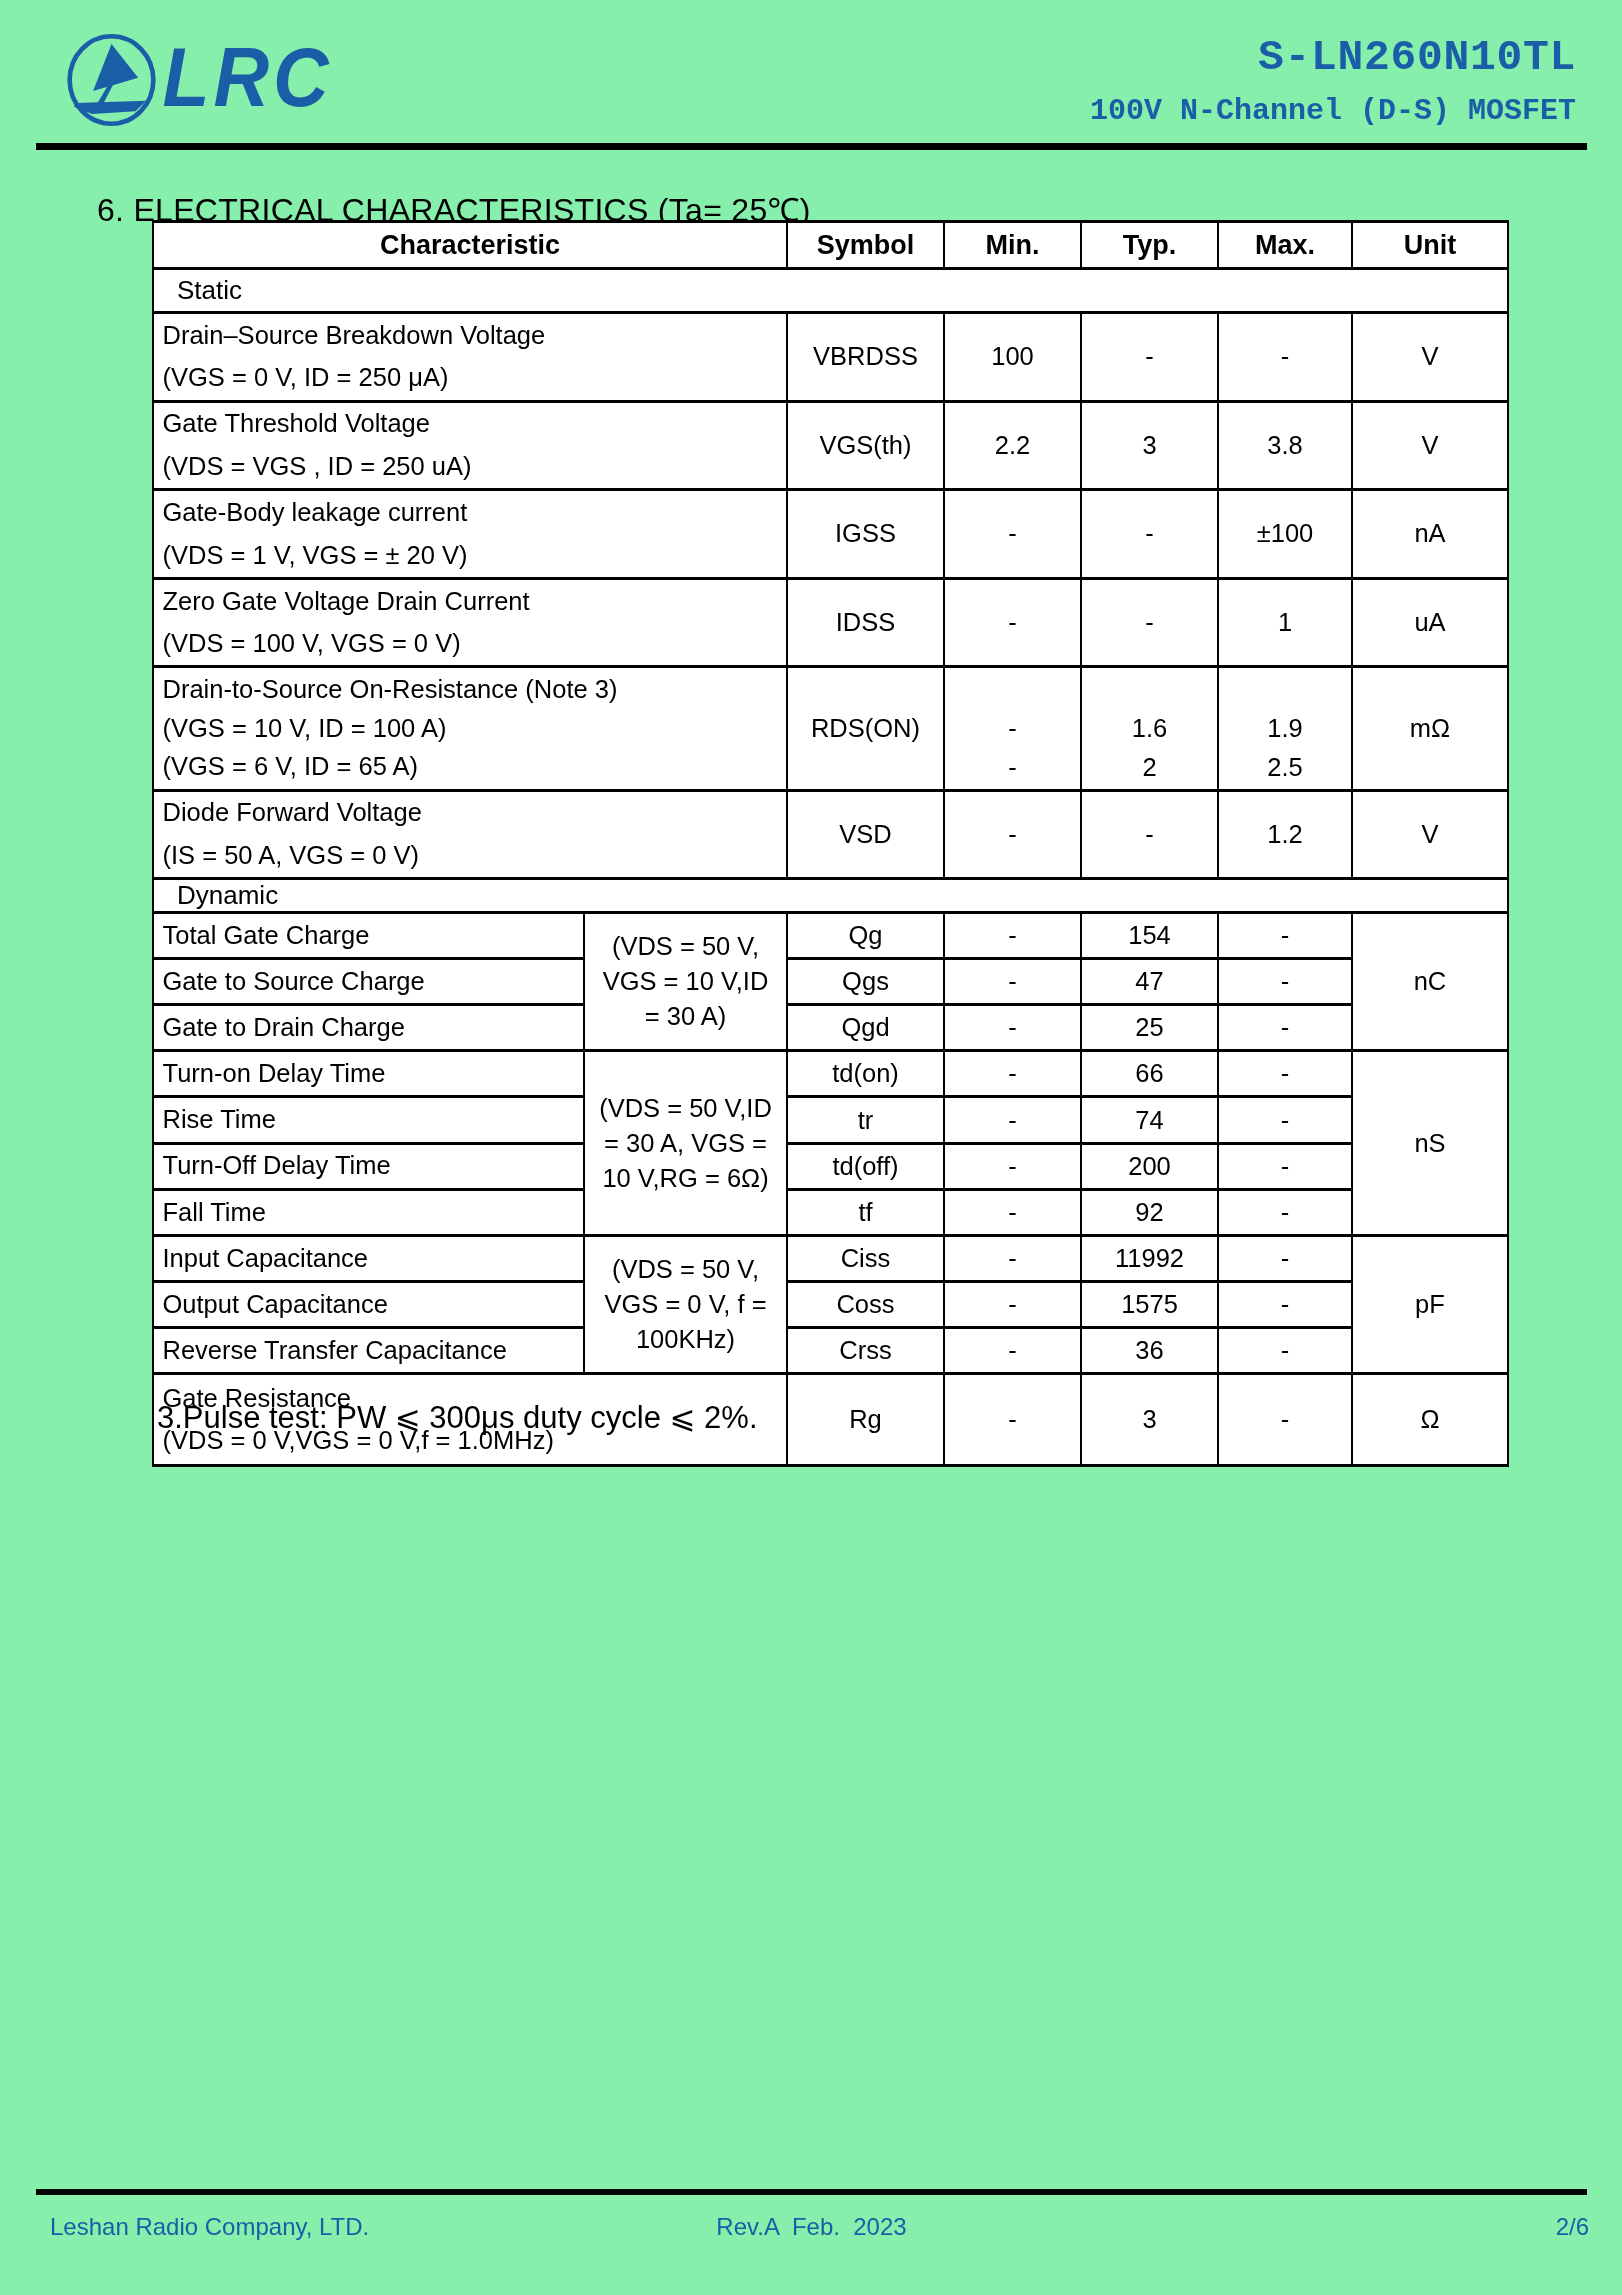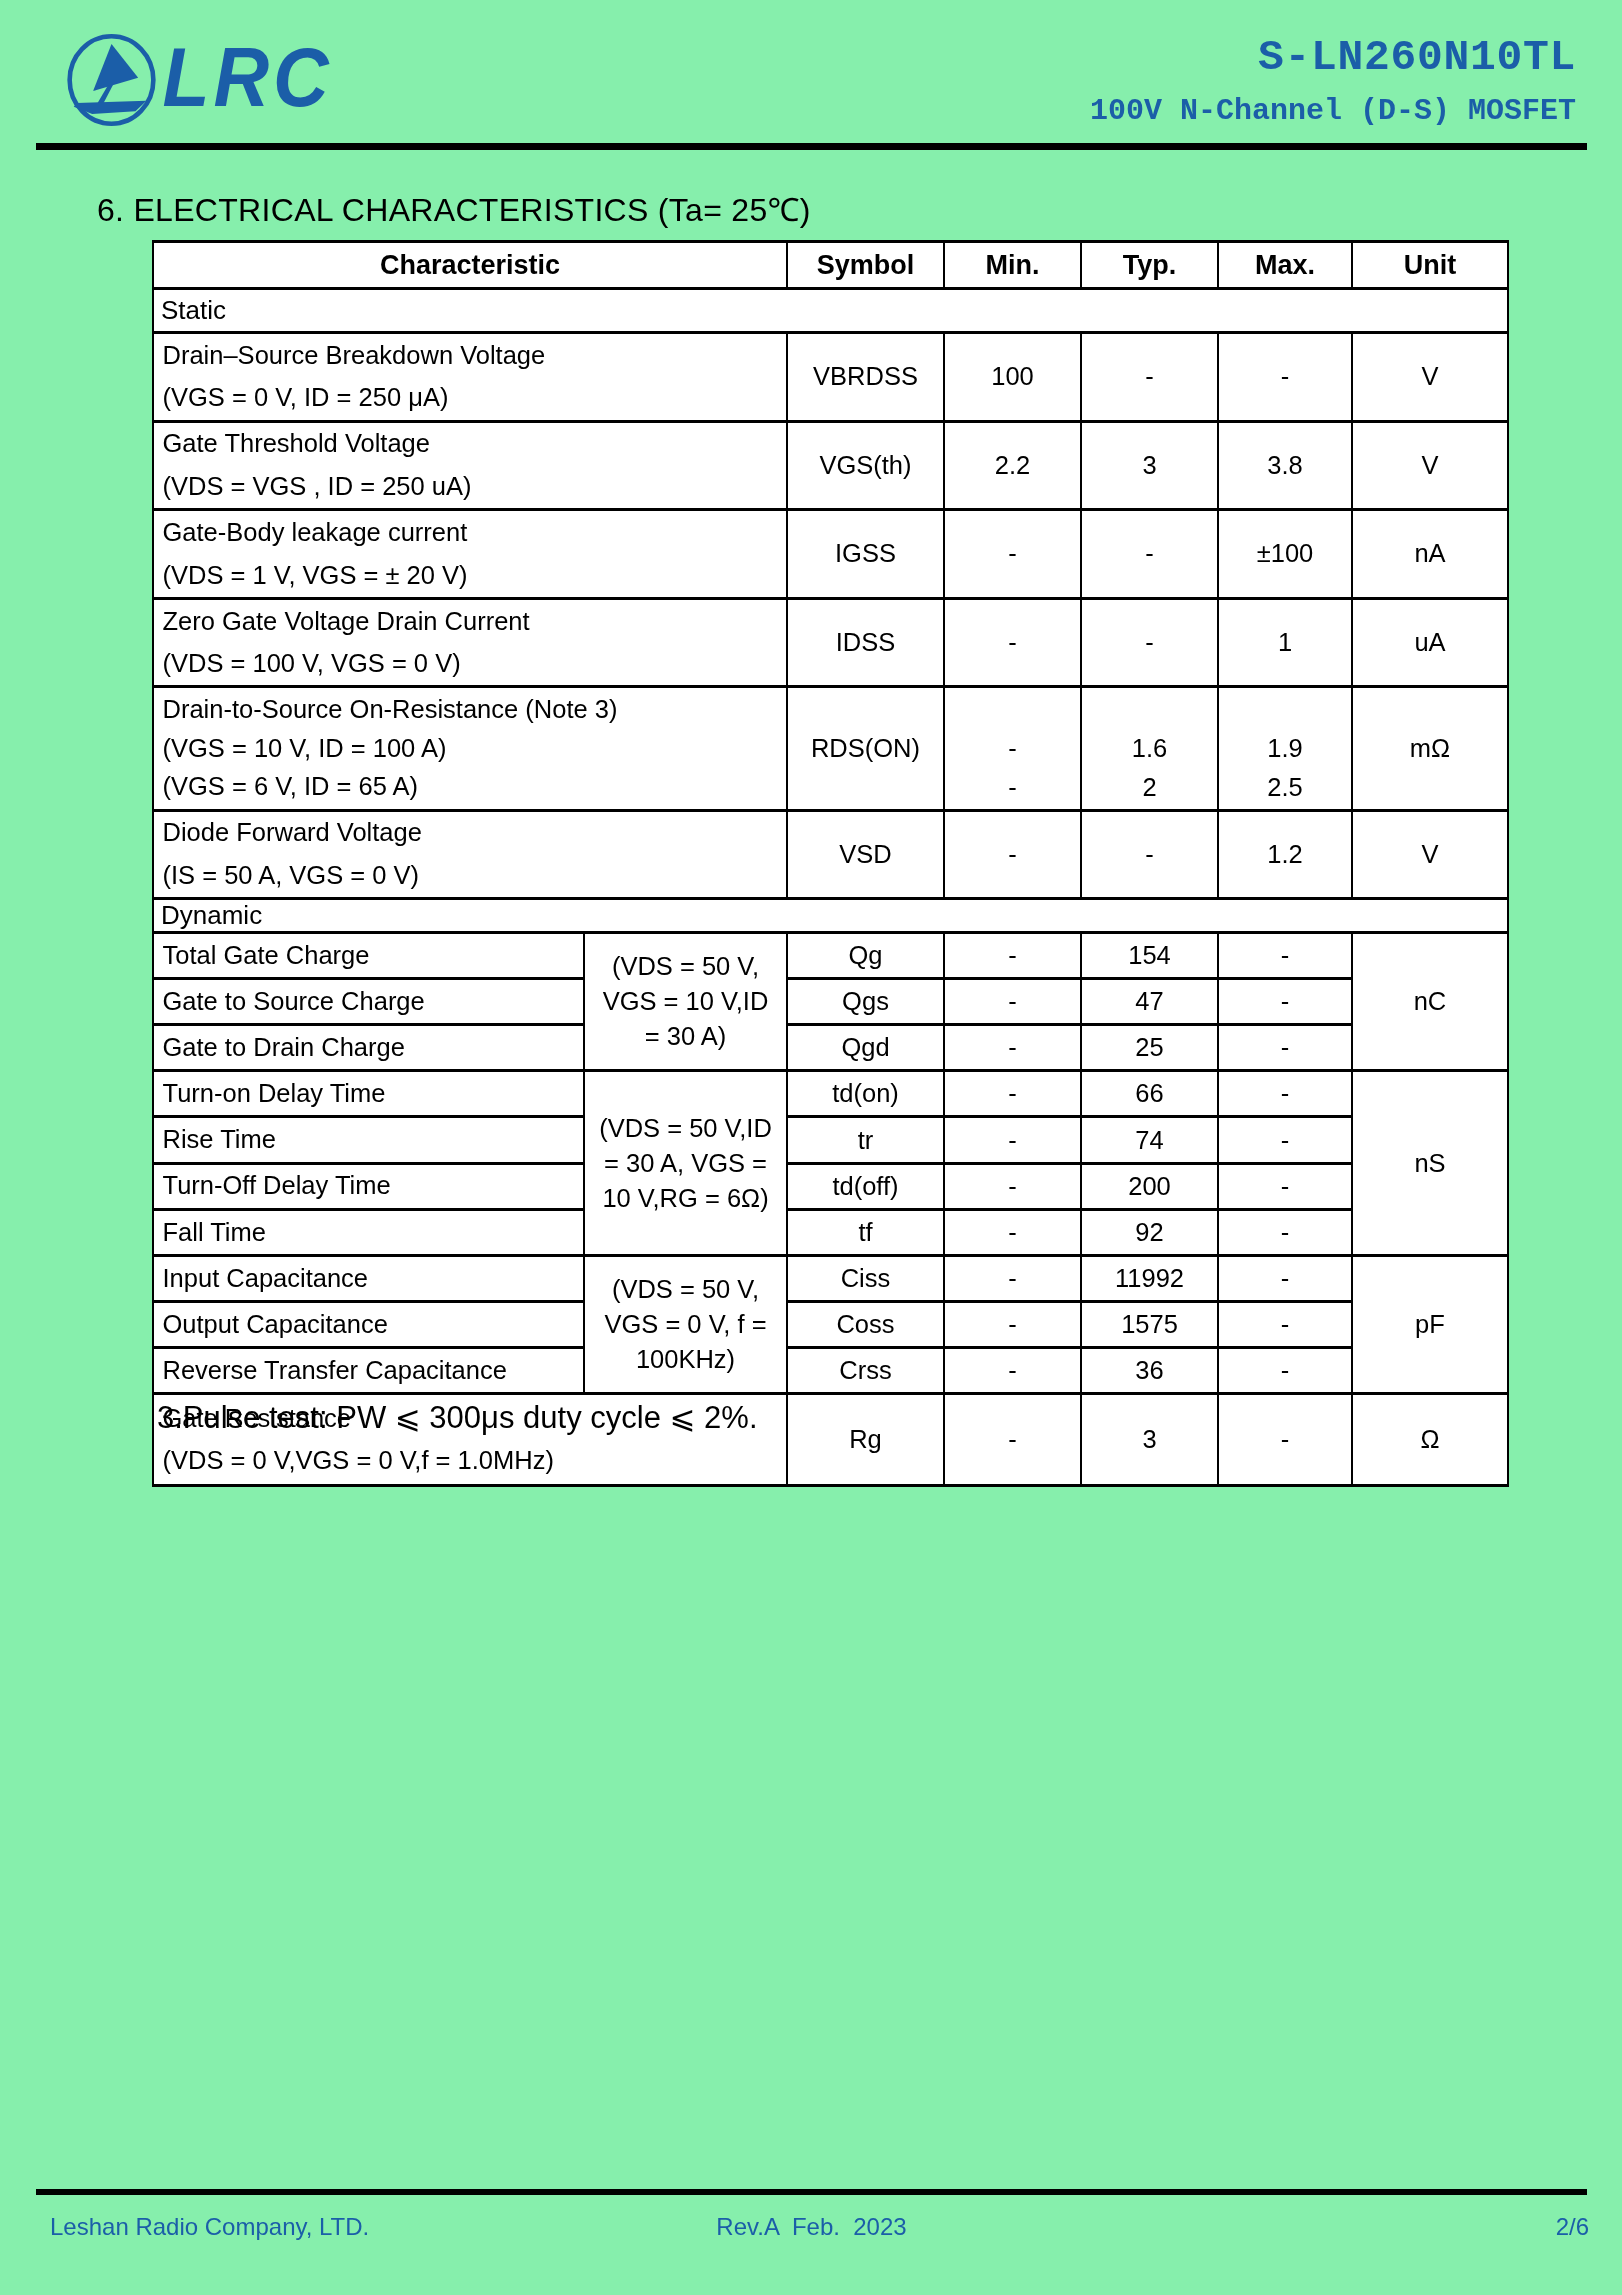--- a/index.html
+++ b/index.html
@@ -22,42 +22,42 @@
   .title-block { position:absolute; right:47px; top:33px; text-align:right; color:#1b5ea8;font-family:Liberation Mono, monospace; }
   .part-number { font-size:43px; font-weight:bold; letter-spacing:0.7px; }
   .subtitle    { font-size:30px; font-weight:bold; margin-top:11.8px; }
   .header-rule { position:absolute; left:36px; top:143px; width:1551px; height:6.5px; background:#000; }
 
   
   .section-title { position:absolute; left:97px; top:187px; font-size:32px; font-weight:normal; letter-spacing:0.3px; }
 
   
   table.spec {
-    position:absolute; left:152px; top:240px; width:1355px;
+    position:absolute; left:152px; top:220px; width:1355px;
     border-collapse:collapse; table-layout:fixed;
     font-size:25.5px; color:#000;
   }
   table.spec td {
     border-left:2px solid #000; border-right:2px solid #000;
     border-top:3.9px solid #000; border-bottom:3.9px solid #000;
     vertical-align:middle; background:#fff;
     overflow:hidden;
   }
   td.th { font-weight:bold; text-align:center; font-size:27px; }
   tr.hhead { height:47px; }
   tr.hlabel { height:44px; }
   tr.hlabel2 { height:34px; }
   tr.h118 { height:77px; }
   tr.hrds { height:121px; }
   tr.hvsd { height:87px; }
   tr.hg1 { height:42px; }
   tr.hg2 { height:41px; }
   tr.hg3 { height:39px; }
   tr.hgr { height:92px; }
-  td.label { text-align:left; padding-left:7px; font-size:26px;margin-left:44px; }
+  td.label { text-align:left; padding-left:23px; font-size:26px;margin-left:44px; }
   td.char { text-align:left; padding:3.9px 3.9px 5.2px 8.5px; }
   td.char .line { line-height:34px; }
   td.char .line + .line { margin-top:8.5px; }
   td.char3 .line + .line { margin-top:4.6px; }
   td.c { text-align:center; }
   td.cond { text-align:center; white-space:pre-line; line-height:35px; padding:1.3px; }
   td.stack { text-align:center; }
   td.stack .sp { height:34px; }
   td.stack .line { line-height:34px; }
   td.stack .line + .line,

